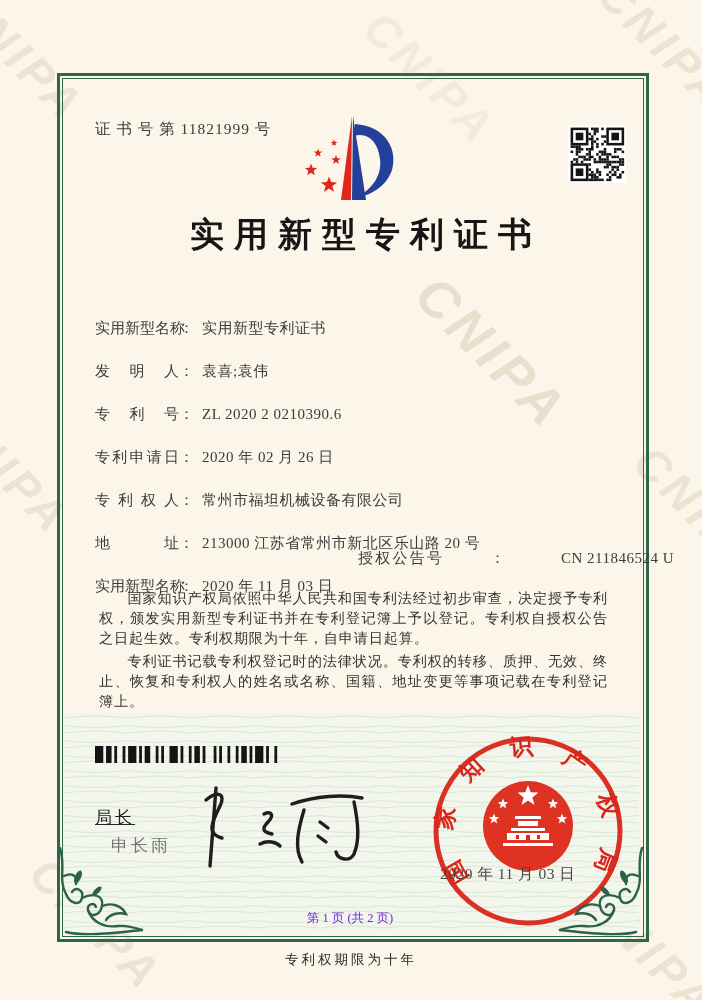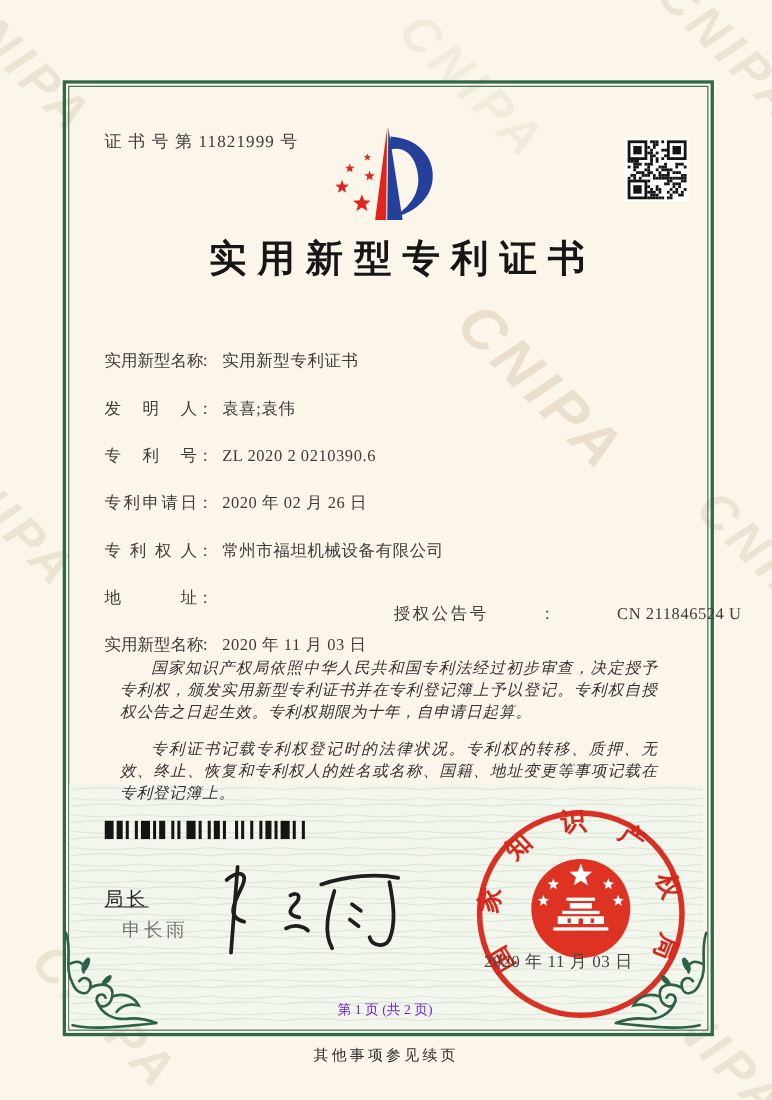--- a/index.html
+++ b/index.html
@@ -24,21 +24,21 @@
   .title{position:absolute;left:68px;top:212px;width:586px;text-align:center;
          font-size:34px;font-weight:bold;color:#161616;letter-spacing:10px;
          padding-left:10px;box-sizing:border-box;z-index:2;font-family:Liberation Serif, serif;}
   .fields{position:absolute;left:95px;top:291px;width:540px;z-index:2;font-size:15px;}
   .frow{position:absolute;left:0;display:flex;align-items:baseline;white-space:nowrap;margin-top:28px;}
   .flabel{display:inline-block;width:84px;text-align:justify;text-align-last:justify;}
   .fvalue{margin-left:8px;letter-spacing:.5px;}
   .fpair2{position:absolute;left:263px;display:flex;align-items:baseline;white-space:nowrap;gap:48px;}
   .body-text{position:absolute;left:95px;top:585px;width:517px;font-size:14.2px;
          line-height:19.8px;letter-spacing:.8px;color:#333;z-index:2;text-align:justify;}
-  .body-text p{margin:14px;text-indent:2em;font-style:italic;}
+  .body-text p{margin:4px;text-indent:2em;}
   .barcode{position:absolute;left:95px;top:746px;z-index:2;}
   .dir-title{position:absolute;left:95px;top:806px;font-size:17px;letter-spacing:3px;
          color:#222;z-index:2;font-family:"Liberation Sans","DejaVu Sans",sans-serif;text-decoration:underline;}
   .dir-name{position:absolute;left:111px;top:834px;font-size:17px;letter-spacing:3px;
          color:#737373;z-index:2;font-family:"Liberation Sans","DejaVu Sans",sans-serif;}
   .signature{position:absolute;left:170px;top:780px;z-index:3;}
   .seal{position:absolute;left:420px;top:725px;z-index:3;}
   .seal-date{position:absolute;left:440px;top:864px;width:180px;font-size:15.5px;
          color:#454545;letter-spacing:.5px;white-space:nowrap;z-index:4;}
   .page-num{position:absolute;left:57px;top:910px;width:586px;text-align:center;
@@ -283,20 +283,21 @@
       <span class="fvalue">2020 年 02 月 26 日</span>
     </div>
     <div class="frow" style="top:172px">
       <span class="flabel">专利权人</span>
         <span>：</span>
       <span class="fvalue">常州市福坦机械设备有限公司</span>
     </div>
     <div class="frow" style="top:215px">
       <span class="flabel">地址</span>
         <span>：</span>
+      <span class="fvalue">213000 江苏省常州市新北区乐山路 20 号</span>
     </div>
     <div class="frow" style="top:258px">
       <span class="flabel">实用新型名称</span>
         <span>：</span>
       <span class="fvalue">2020 年 11 月 03 日</span>
     </div>
     <div class="fpair2" style="top:258px">
       <span class="flabel">授权公告号</span>
         <span>：</span>
       <span class="fvalue">CN 211846524 U</span>
@@ -401,15 +402,15 @@
         <path d="M50,60 C60,56 70,60 74,68 C66,66 58,68 54,74"></path>
         <path d="M36,64 C40,76 52,82 66,80 C76,79 84,82 90,84"></path>
         <path d="M14,86 C30,90 54,88 90,84"></path>
         <path d="M12,30 C20,26 26,30 24,38"></path>
       </g>
       <ellipse cx="26" cy="31" rx="3" ry="7" transform="rotate(25 26 31)" fill="#2d6247"></ellipse>
       <ellipse cx="45" cy="45" rx="2.5" ry="6" transform="rotate(45 45 45)" fill="#2d6247"></ellipse>
     </g>
   </svg>
 
-  <div class="footer-note">其他事项参见续页</div>
+  <div class="footer-note">专利权期限为十年</div>
 
 </div>
 
 </body></html>

